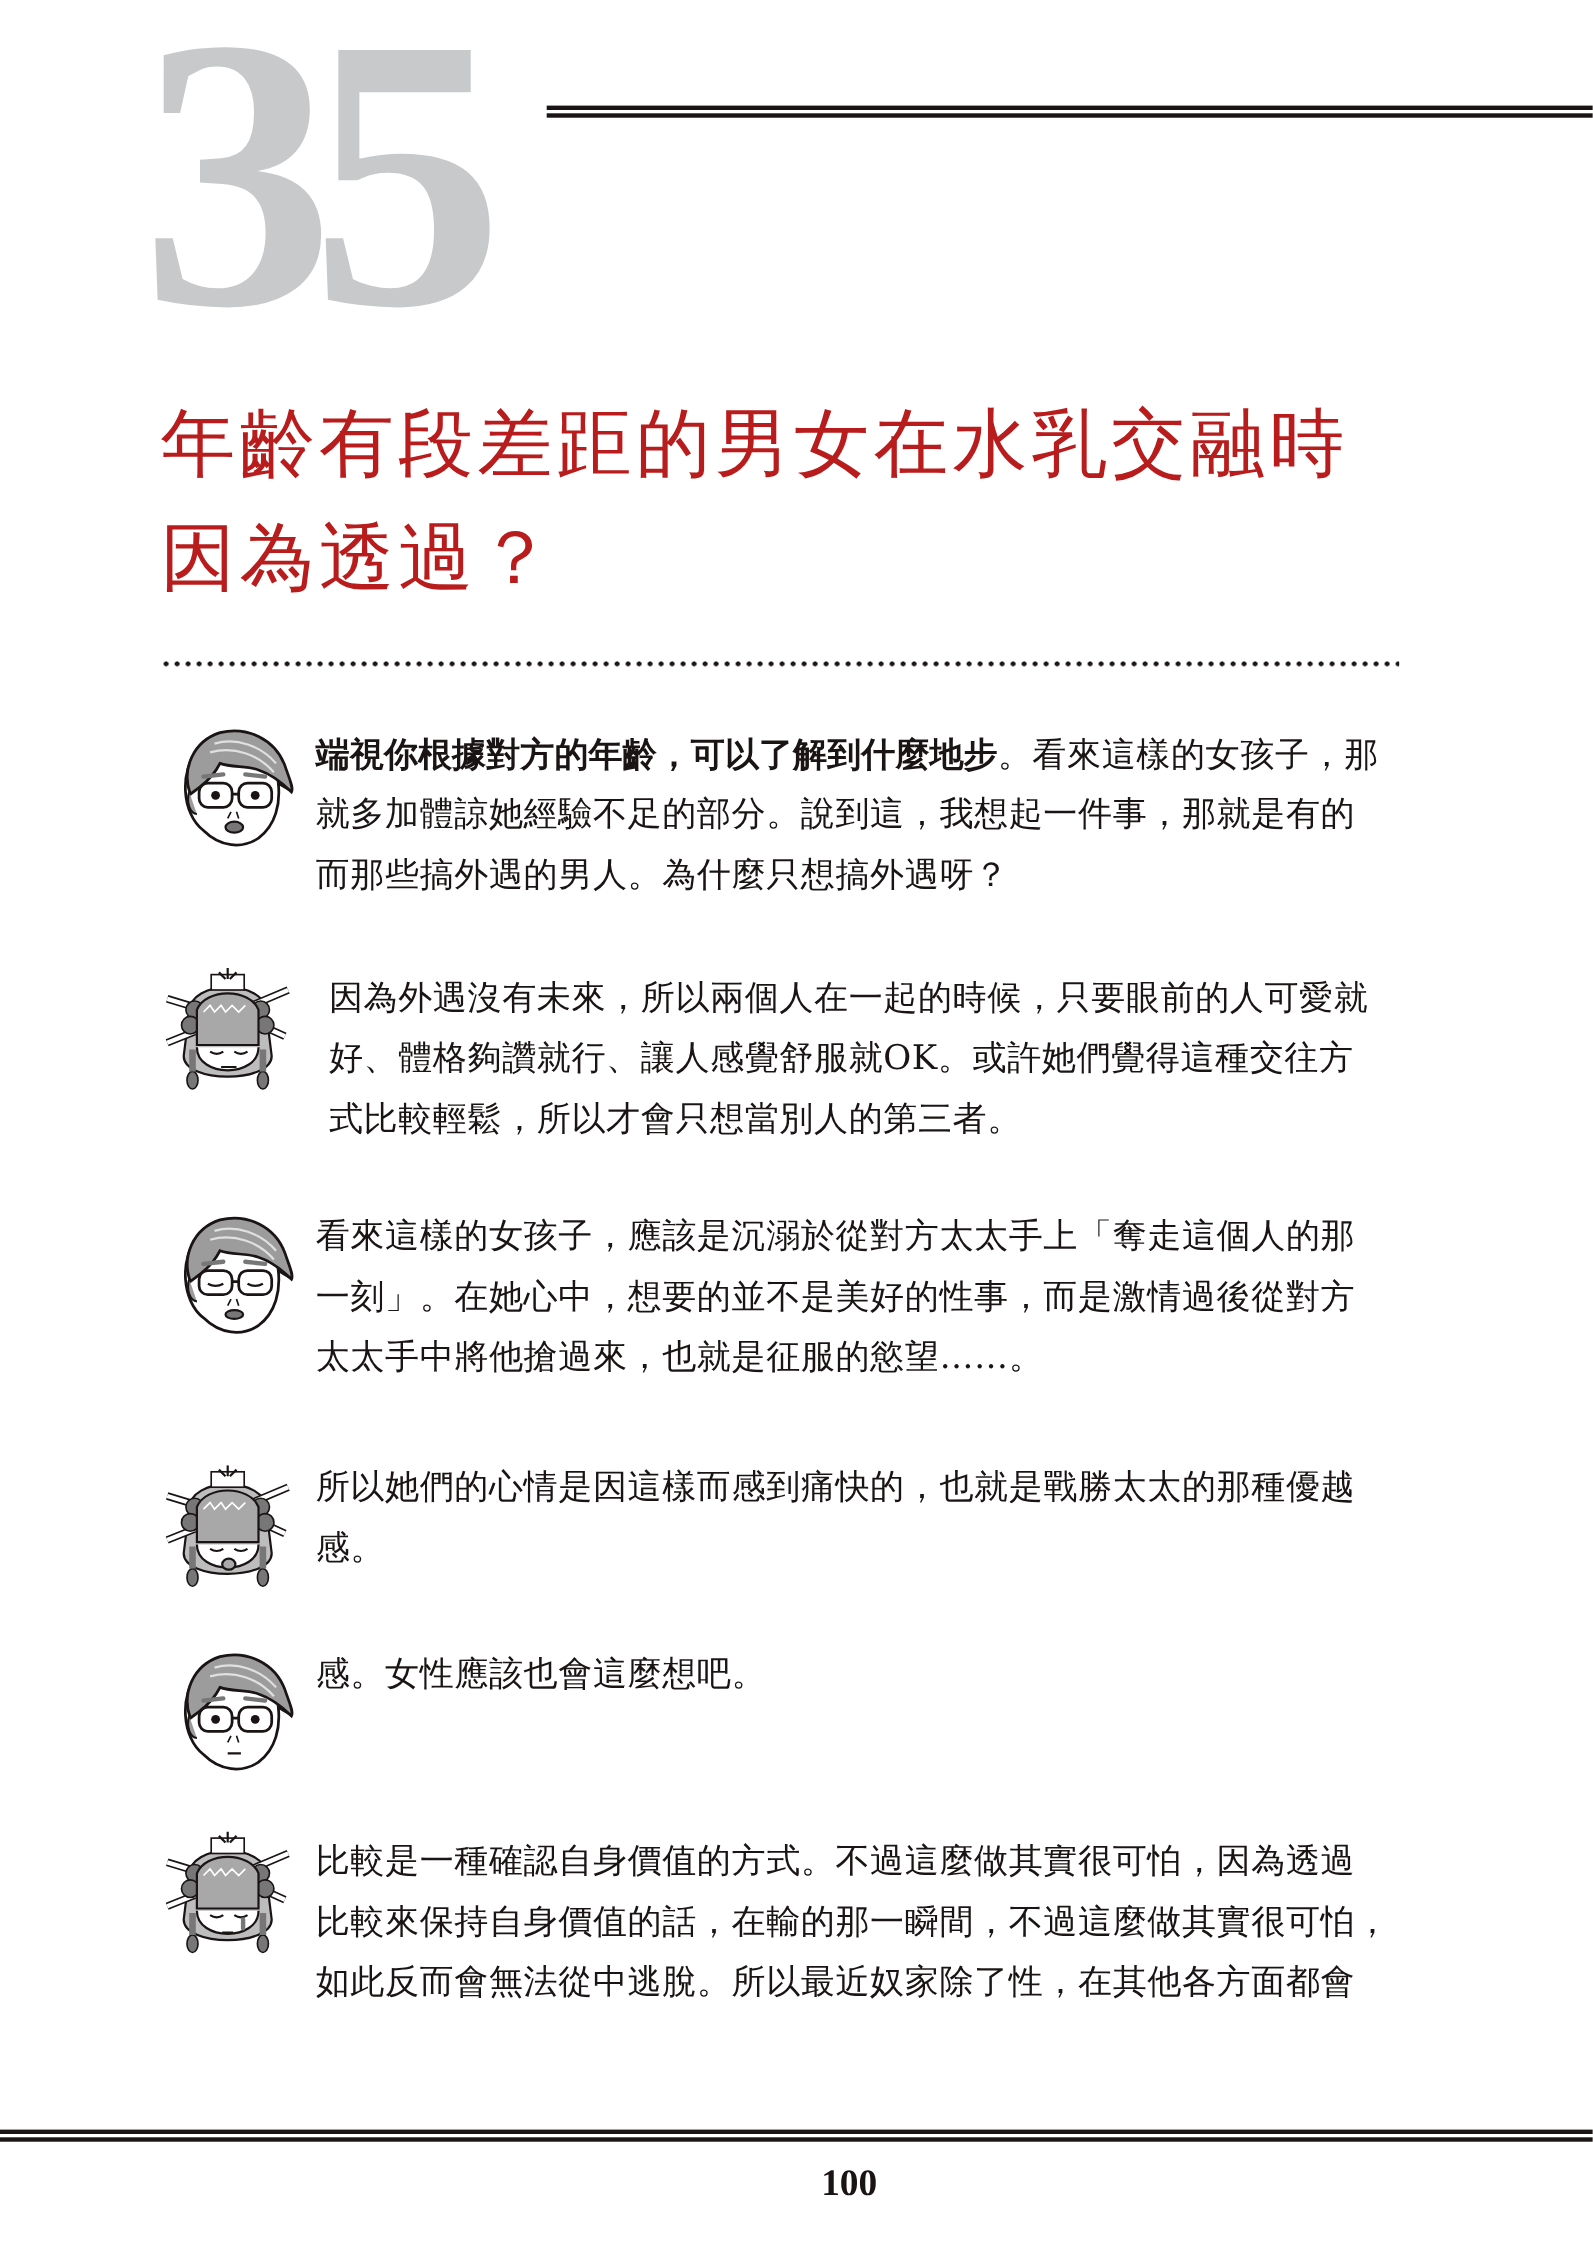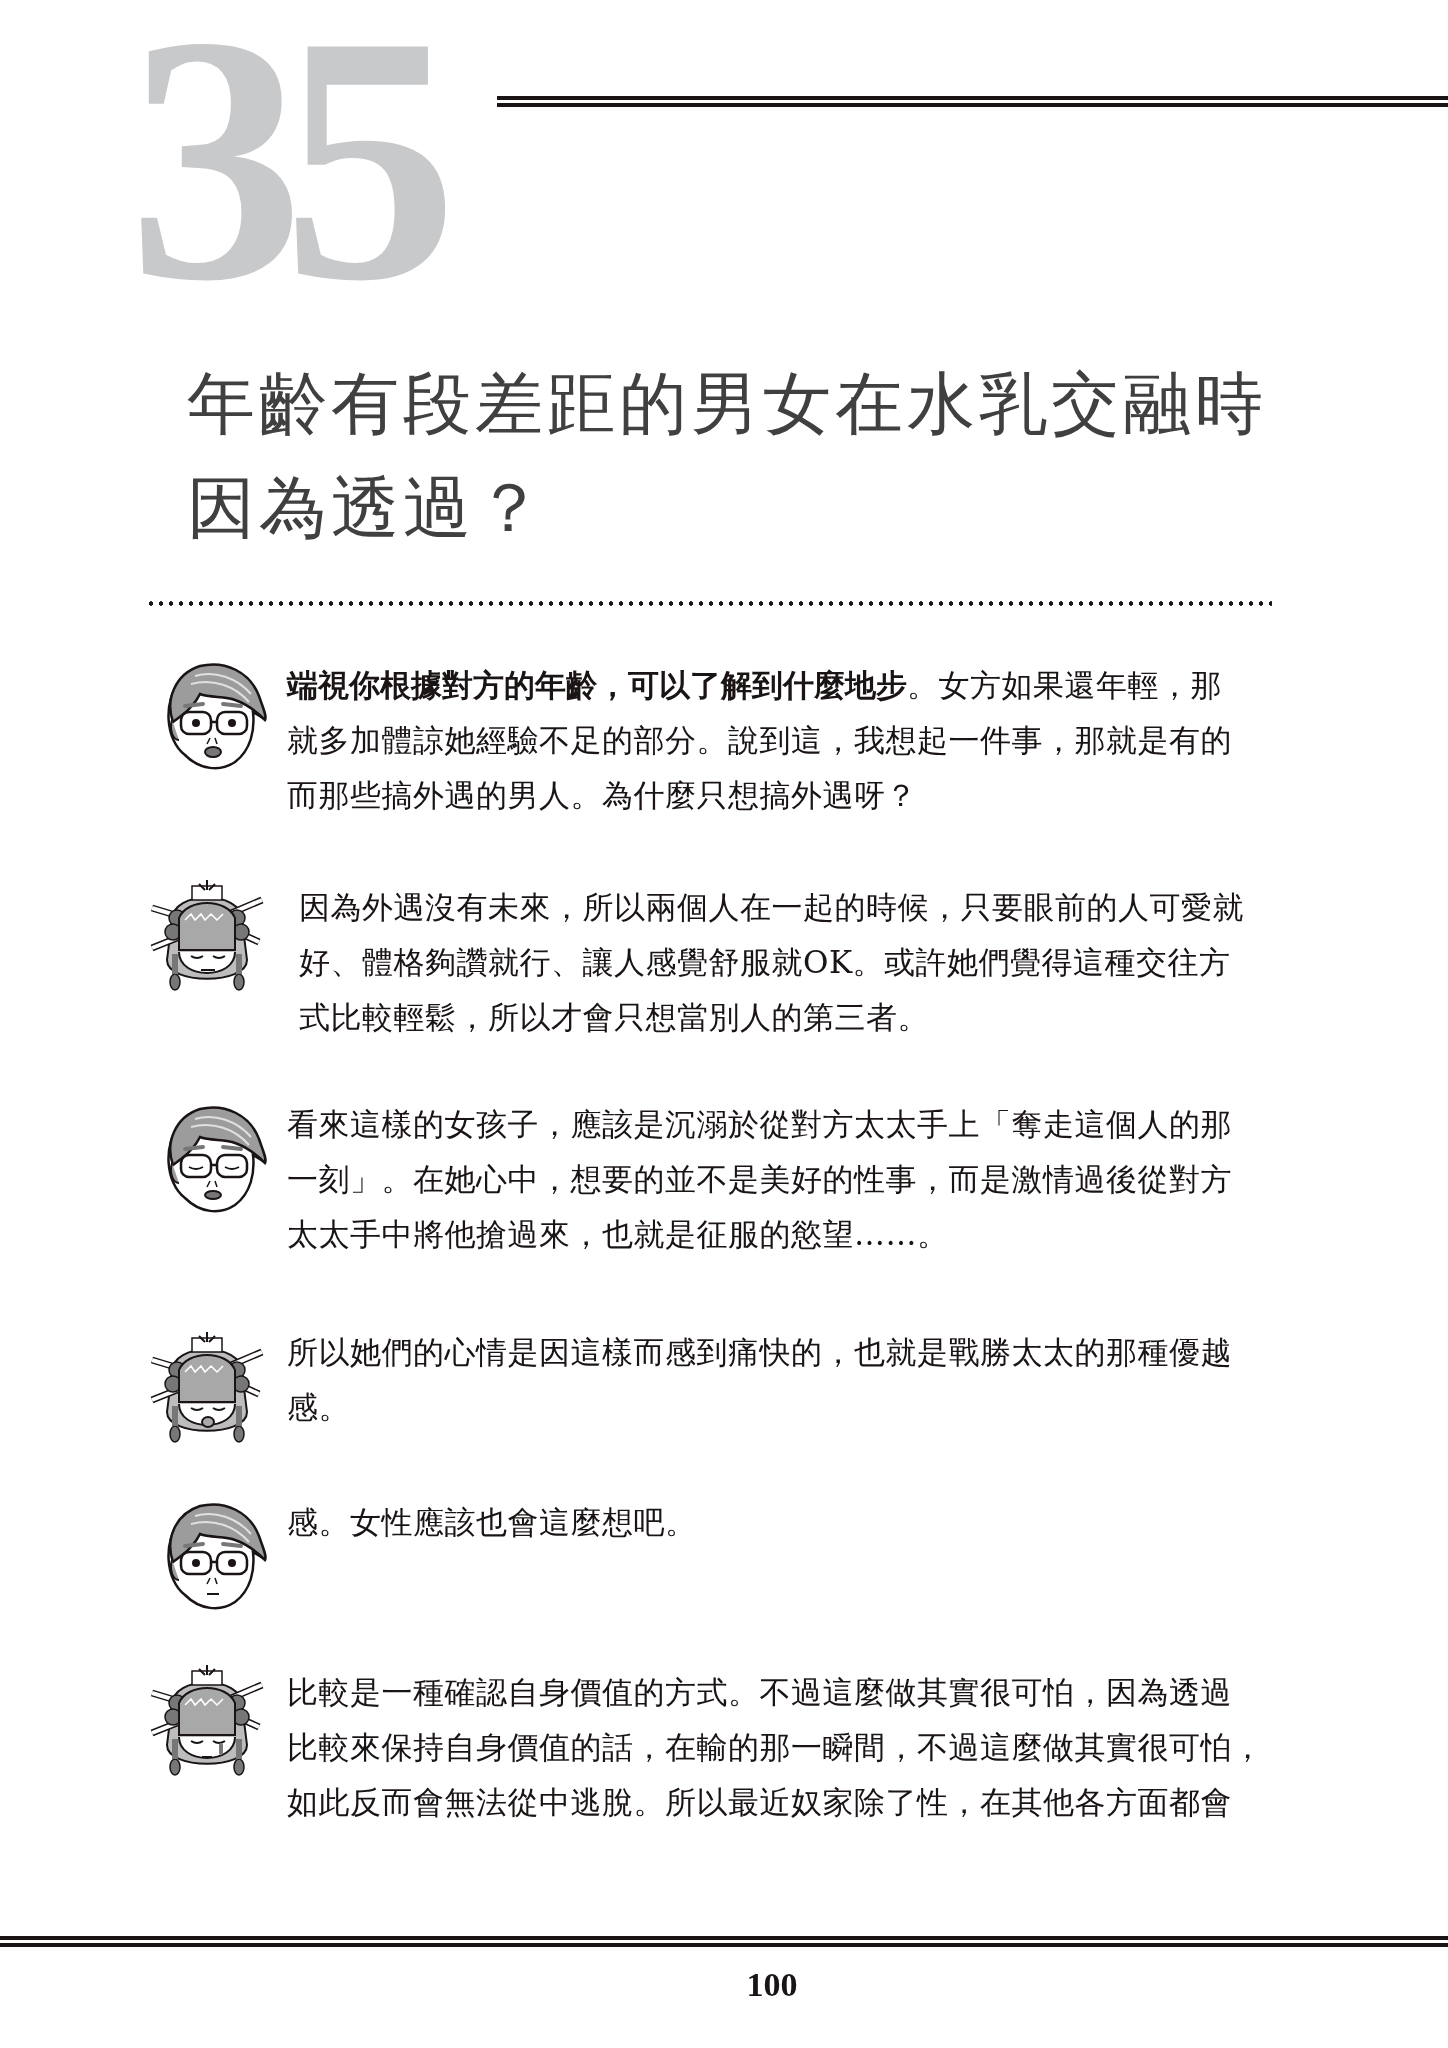--- a/index.html
+++ b/index.html
@@ -4,21 +4,21 @@
 <style>
   html, body { margin:0; padding:0; background:#ffffff; }
   body { width:1448px; height:2048px; position:relative; overflow:hidden;
          font-family:"DejaVu Serif","Liberation Serif",serif; color:#1a1414; }
   .chapter-num { position:absolute; left:128px; top:-18px; font-family:"Liberation Serif",serif;
          font-weight:bold; font-size:352px; line-height:1; color:#c8c9cb; letter-spacing:-22px; }
   .rule-double { position:absolute; height:10px; border-top:4px solid #1a1414; border-bottom:4px solid #1a1414; box-sizing:content-box; height:3px; }
   .rule-top { left:497px; right:0; top:96px; }
   .rule-bottom { left:0; right:0; top:1936px; }
   .title { position:absolute; left:146px; top:352px; width:1180px; font-family:"DejaVu Serif",serif;
-           font-size:68px; line-height:104px; letter-spacing:4px; color:#404040;margin-left:41px; }
+           font-size:68px; line-height:104px; letter-spacing:4px; color:#b91c1c; }
   .title div { white-space:nowrap; }
   .dots { position:absolute; left:146px; top:601px; width:1126px; height:5px;
           background-image:radial-gradient(circle, #1a1414 2px, transparent 2.4px);
           background-size:10px 5px; background-repeat:repeat-x; }
   .block { position:absolute; left:0; width:1448px; }
   .face { position:absolute; width:120px; height:112px; }
   .text { position:absolute; left:287px; width:990px; font-family:"DejaVu Serif",serif;
           font-size:31px; line-height:55px; letter-spacing:0.5px; color:#1a1414; text-align:justify; }
   .text .line { white-space:nowrap; display:block; height:55px; }
   .bold { font-family:Liberation Serif, serif; font-weight:bold; letter-spacing:0; }
@@ -77,21 +77,21 @@
 </svg>
 
 <div class="block">
   <svg class="face" style="left:155px;top:660px;" viewBox="0 0 120 112">
     <use href="#man-base"></use>
     <circle cx="41" cy="63" r="4" fill="#1a1414"></circle>
       <circle cx="77" cy="63" r="4" fill="#1a1414"></circle>
     <ellipse cx="58" cy="92" rx="8" ry="5" fill="#777" stroke="#1a1414" stroke-width="2"></ellipse>
   </svg>
   <div class="text" style="top:658px;">
-    <span class="line"><span class="bold">端視你根據對方的年齡，可以了解到什麼地步</span><span>。女方如果還年輕，那</span></span>
+    <span class="line"><span class="bold">端視你根據對方的年齡，可以了解到什麼地步</span><span>。看來這樣的女孩子，那</span></span>
     <span class="line">就多加體諒她經驗不足的部分。說到這，我想起一件事，那就是有的</span>
     <span class="line">而那些搞外遇的男人。為什麼只想搞外遇呀？</span>
   </div>
 </div>
 
 <div class="block">
   <svg class="face" style="left:147px;top:880px;" viewBox="0 0 120 112">
     <use href="#woman-base"></use>
     <path d="M44,76 Q50,80 56,76 M66,76 Q72,80 78,76" fill="none" stroke="#1a1414" stroke-width="2"></path>
     <line x1="54" y1="90" x2="68" y2="90" stroke="#1a1414" stroke-width="2"></line>

